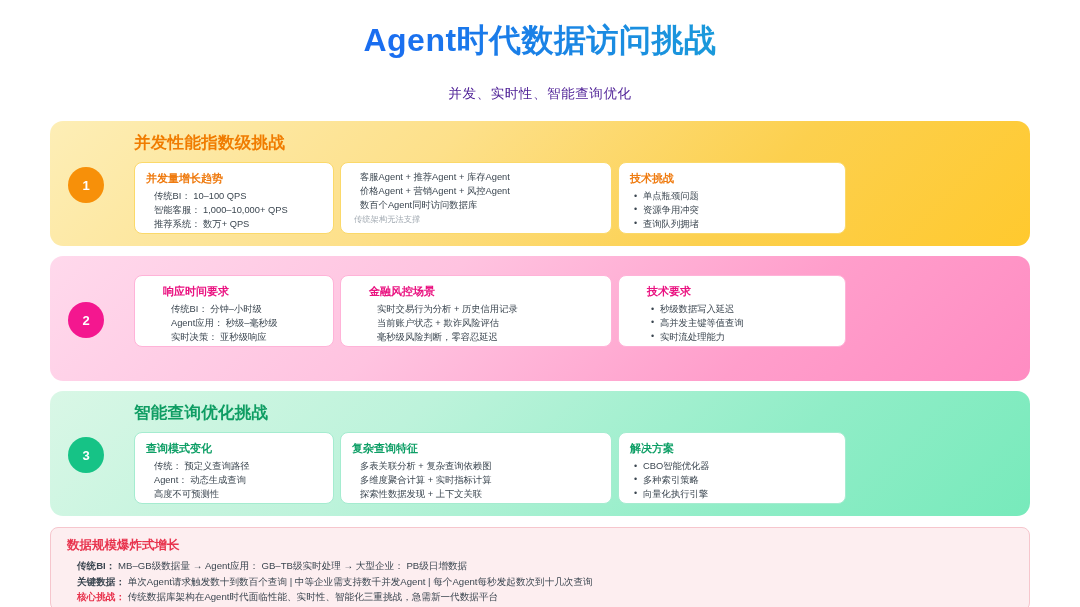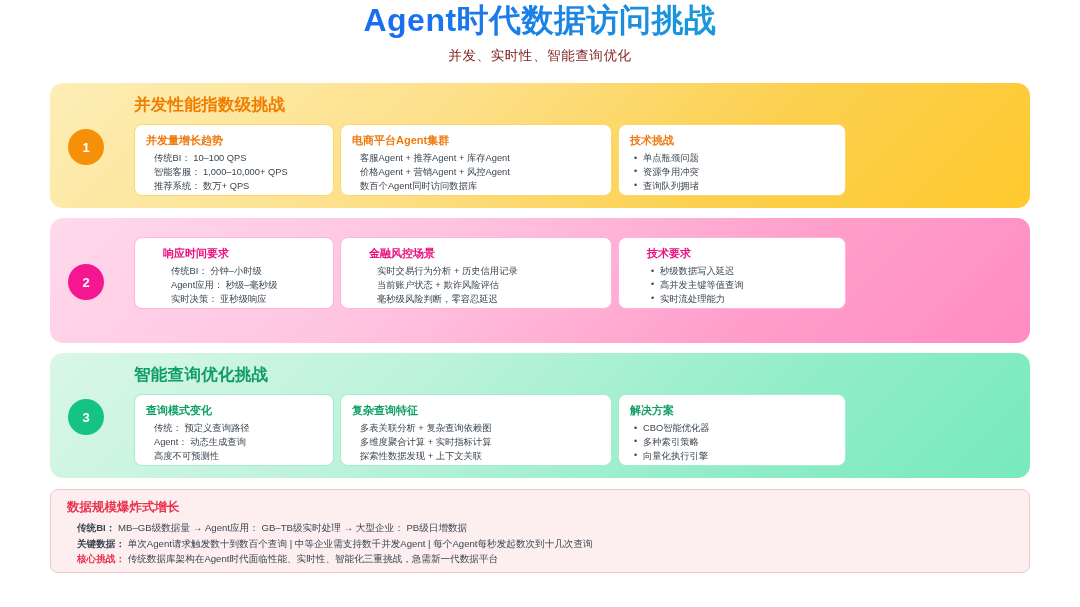--- a/index.html
+++ b/index.html
@@ -5,29 +5,29 @@
   * { box-sizing: border-box; margin: 0; padding: 0; }
   html, body {
     width: 1080px; height: 607px;
     background: #ffffff;
     font-family: "Liberation Sans", "DejaVu Sans", sans-serif;
     overflow: hidden;
   }
   .page { width: 1080px; height: 607px; position: relative; padding: 0 50px; }
 
   
-  .header { text-align: center; }
+  .header { text-align: center; padding-top: 20px; }
   .main-title {
     font-size: 32px; font-weight: 700; letter-spacing: .5px;
     background: linear-gradient(90deg, #1565f0 0%, #1a6ef0 35%, #1aa3d6 75%, #16b0c8 100%);
     -webkit-background-clip: text; background-clip: text;
     -webkit-text-fill-color: transparent; color: #1565f0;
     line-height: 1.25;
   }
-  .sub-title { font-size: 13.5px; color: #7f1d1d; margin-top: 7px; letter-spacing: .6px; }
+  .sub-title { font-size: 13.5px; color: #4c1d95; margin-top: 25px; letter-spacing: .6px; }
 
   
   .sections { margin-top: 18px; display: flex; flex-direction: column; gap: 10px; }
   .section {
     position: relative; border-radius: 13px; height: 125px;
     padding: 11px 16px 12px 16px;
   }
   .sec-1 { background: linear-gradient(135deg, #fdeeb6 0%, #fde08a 38%, #fcd04e 70%, #ffc92e 100%); }
   .sec-2 { background: linear-gradient(135deg, #ffd9ec 0%, #ffc3e0 38%, #ff9ecb 72%, #ff8cc2 100%); }
   .sec-3 { background: linear-gradient(135deg, #d9f7e6 0%, #bdf3db 35%, #90edc7 72%, #77eabb 100%); }
@@ -107,21 +107,20 @@
           <div class="card-title">并发量增长趋势</div>
           <ul class="card-lines">
             <li>传统BI： 10–100 QPS</li>
             <li>智能客服： 1,000–10,000+ QPS</li>
             <li>推荐系统： 数万+ QPS</li>
           </ul>
           <div class="card-note">需要MPP架构支撑</div>
         </div>
 
         <div class="card card-b">
-          <div class="card-title">电商平台Agent集群</div>
           <ul class="card-lines">
             <li>客服Agent + 推荐Agent + 库存Agent</li>
             <li>价格Agent + 营销Agent + 风控Agent</li>
             <li>数百个Agent同时访问数据库</li>
           </ul>
           <div class="card-note">传统架构无法支撑</div>
         </div>
 
         <div class="card card-c">
           <div class="card-title">技术挑战</div>

